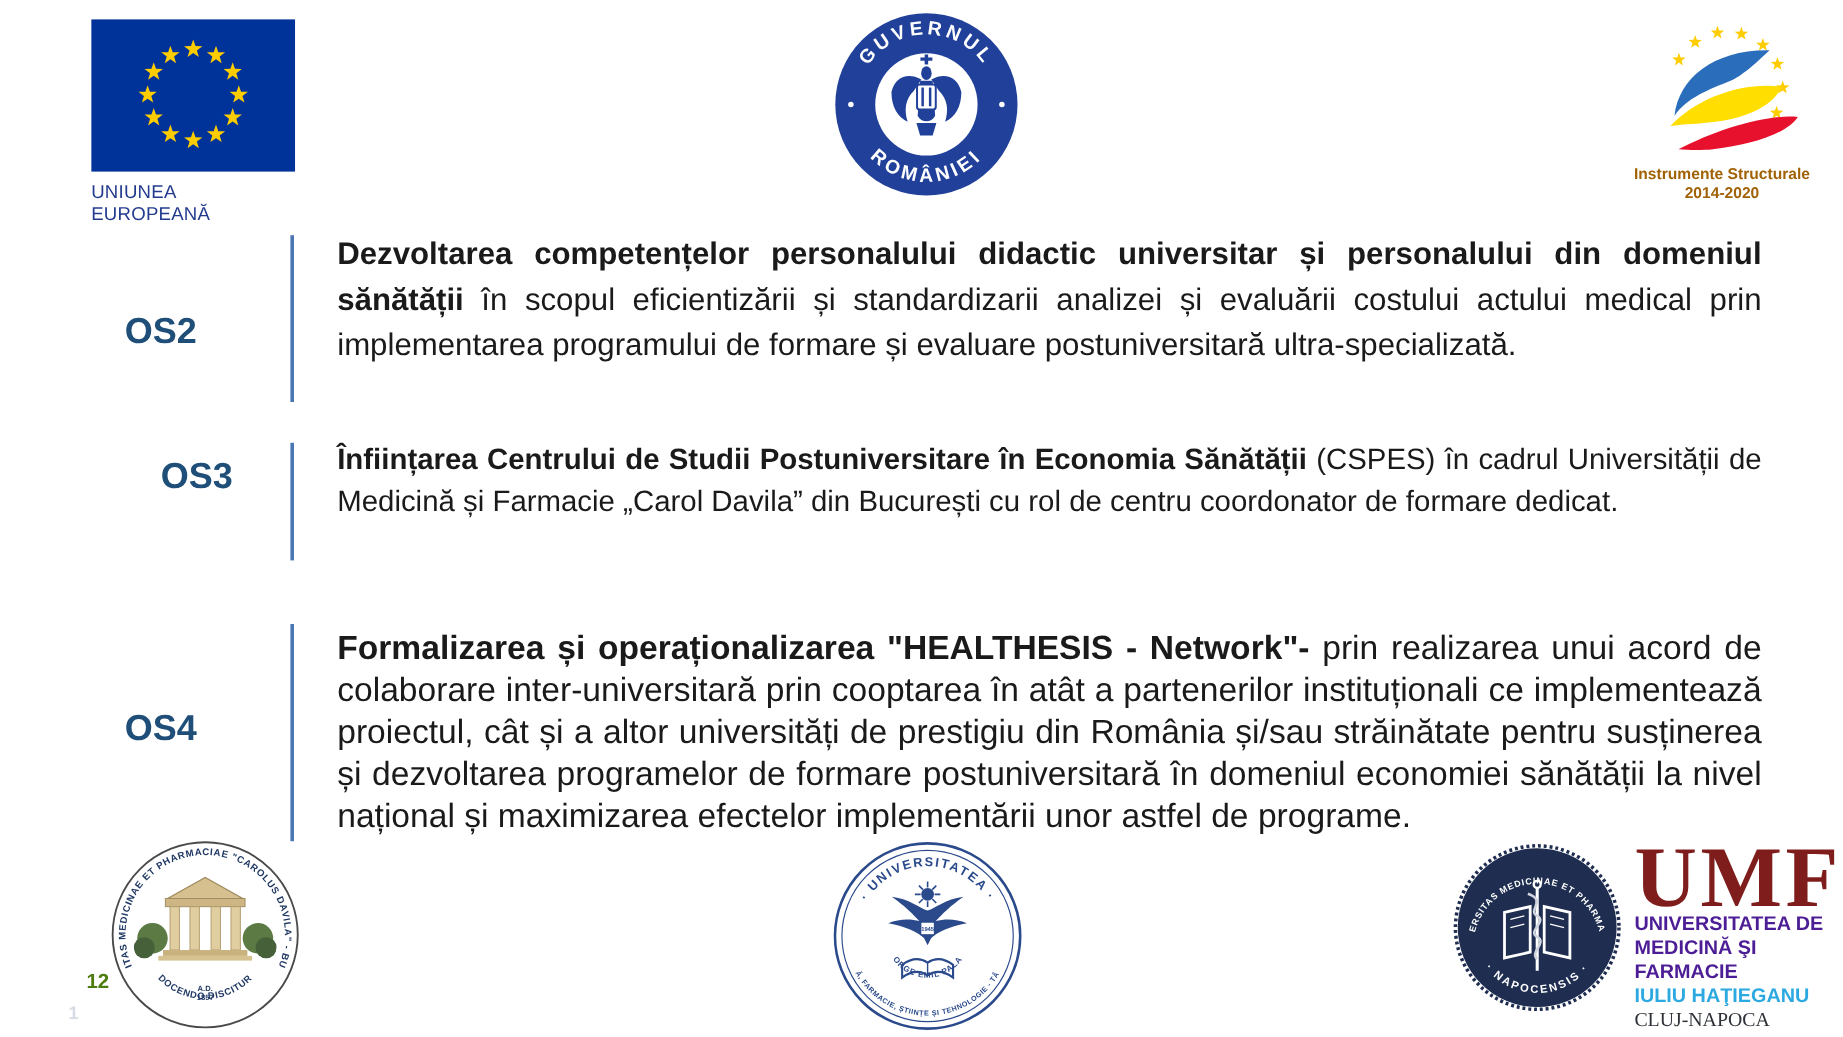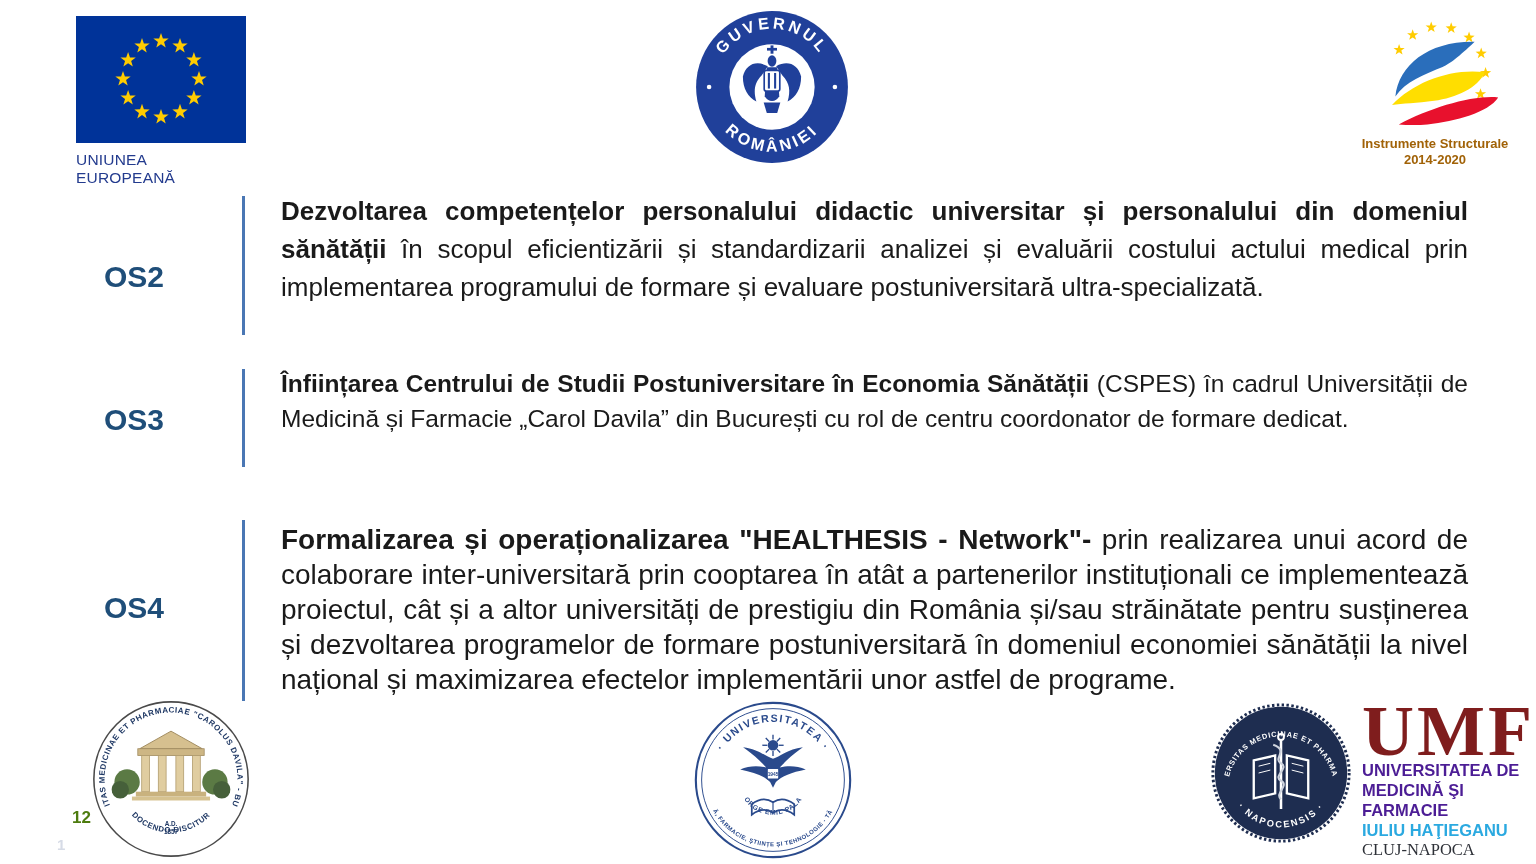--- a/index.html
+++ b/index.html
@@ -15,21 +15,21 @@
   .is-logo .is-text{font-size:13px;font-weight:bold;color:#a16207;line-height:16px;}
 
   
   .obj-label{position:absolute;left:104px;width:90px;font-size:30px;font-weight:bold;color:#1f4e79;}
   .vline{position:absolute;left:242px;width:3px;background:#4a77b4;}
   .obj-text{position:absolute;left:281px;width:1187px;margin:0;color:#1a1a1a;text-align:justify;}
   .obj-text b{font-weight:bold;}
   #os2-label{top:260px;}
   #os2-line{top:196px;height:139px;}
   #os2-text{top:192px;font-size:26px;line-height:38px;}
-  #os3-label{top:403px;}
+  #os3-label{top:381px;text-align:right;}
   #os3-line{top:369px;height:98px;}
   #os3-text{top:366px;font-size:24.5px;line-height:35px;}
   #os4-label{top:591px;}
   #os4-line{top:520px;height:181px;}
   #os4-text{top:522px;font-size:28px;line-height:35px;}
 
   
   .cd-logo{position:absolute;left:88px;top:696px;}
   .tm-logo{position:absolute;left:691px;top:698px;}
   .umf-logo{position:absolute;left:1208px;top:700px;display:flex;align-items:flex-start;}

